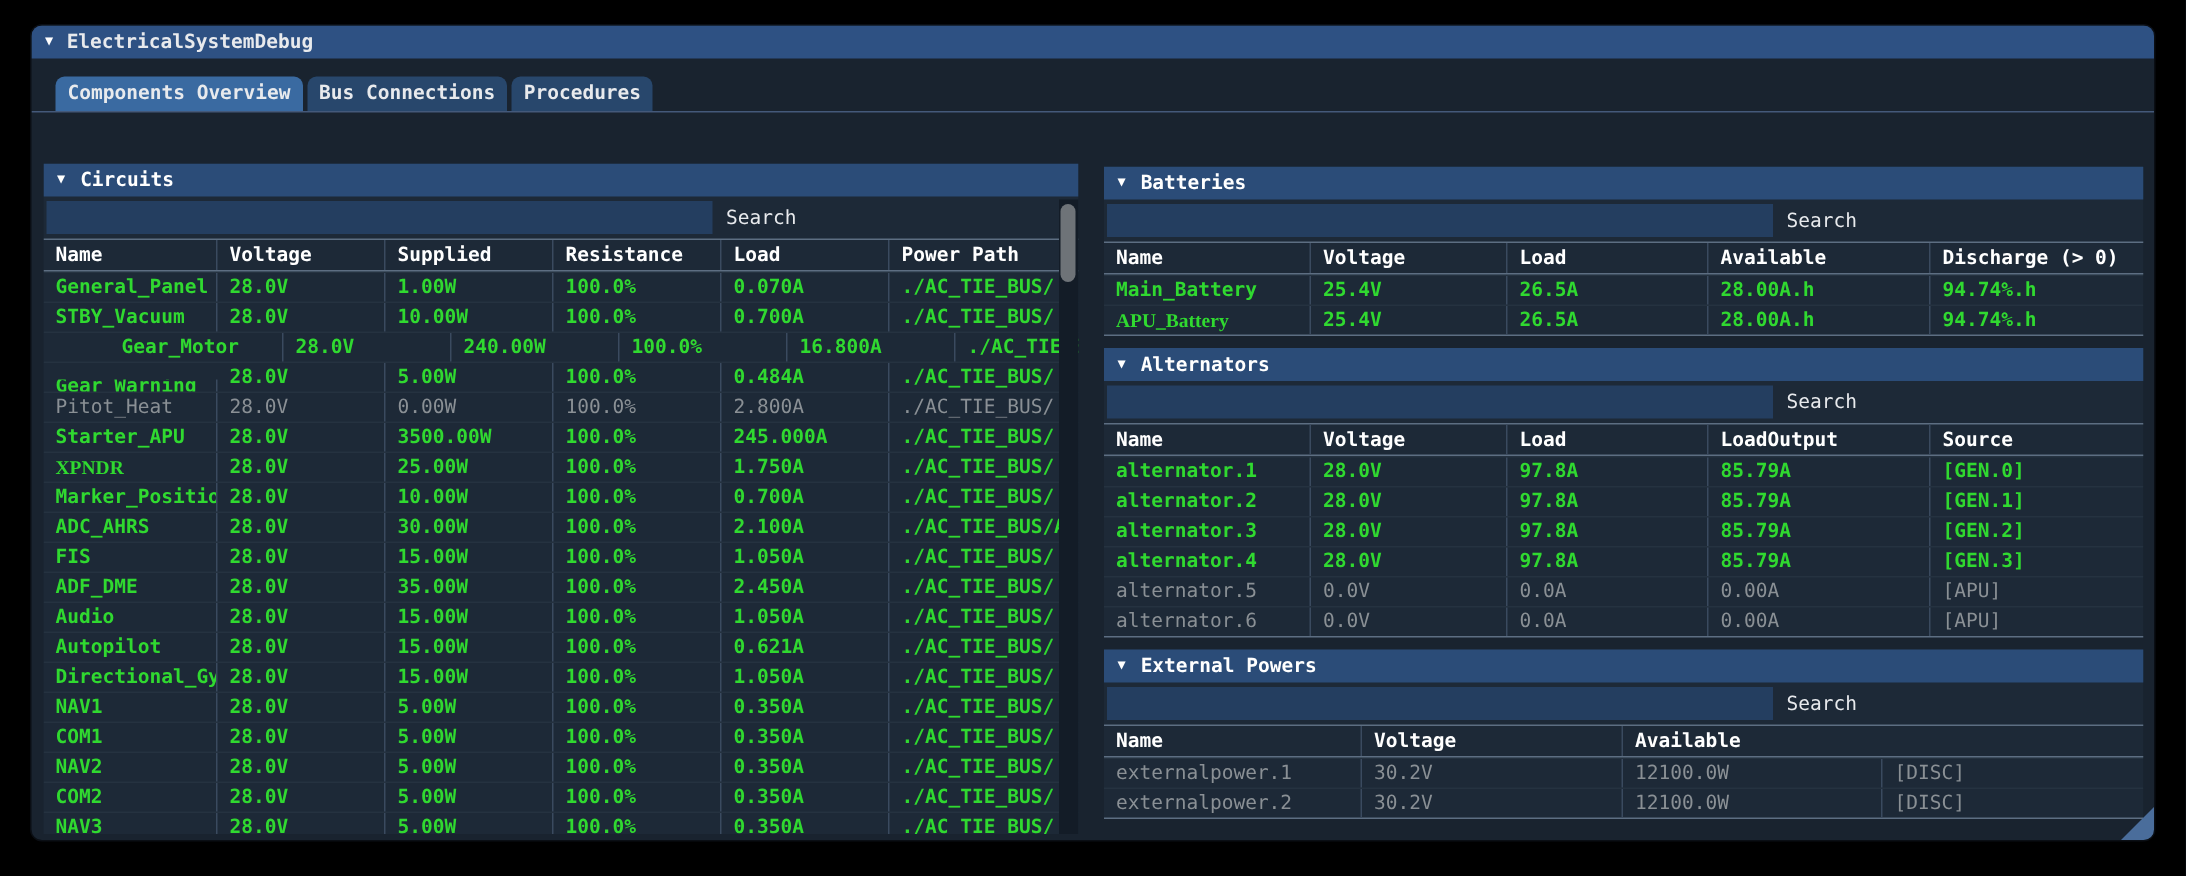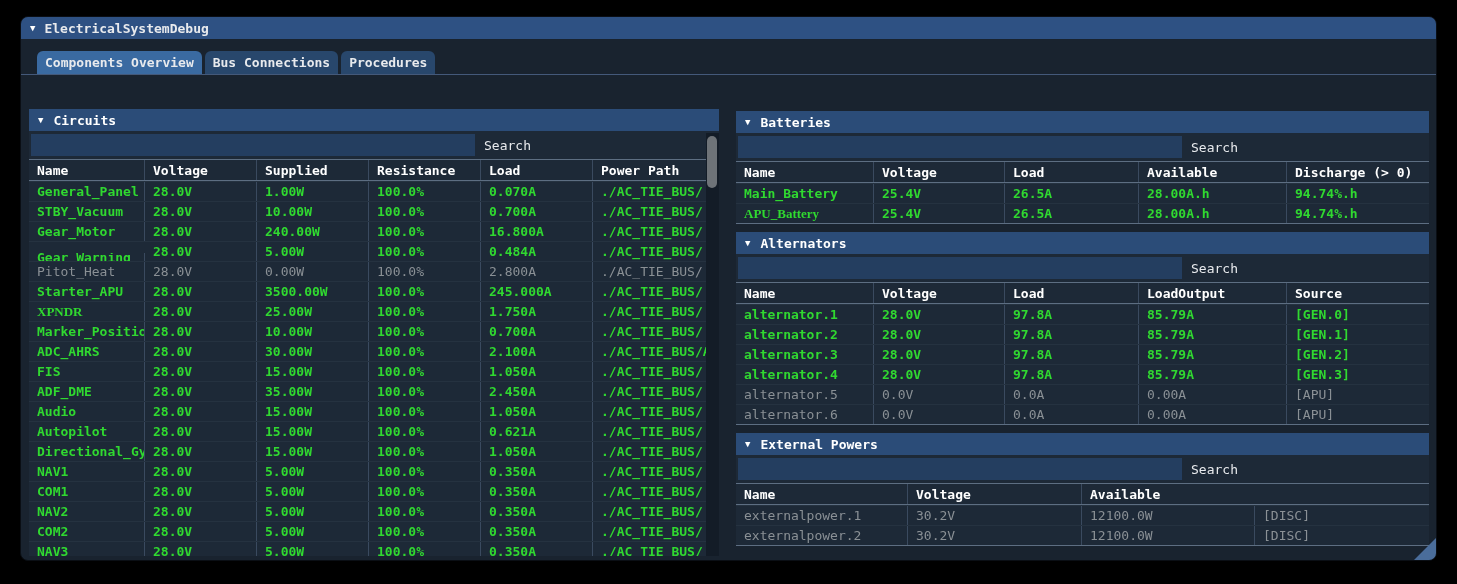--- a/index.html
+++ b/index.html
@@ -90,21 +90,21 @@
         </div>
         <div class="trow on">
           <div class="tcell" style="flex: 0 0 116px;">STBY_Vacuum</div>
           <div class="tcell" style="flex: 0 0 112px;">28.0V</div>
           <div class="tcell" style="flex: 0 0 112px;">10.00W</div>
           <div class="tcell" style="flex: 0 0 112px;">100.0%</div>
           <div class="tcell" style="flex: 0 0 112px;">0.700A</div>
           <div class="tcell">./AC_TIE_BUS/</div>
         </div>
         <div class="trow on">
-          <div class="tcell" style="flex: 0 0 116px;">Gear_Motor</div>
+          <div class="tcell" style="flex: 0 0 116px; margin-left: 44px;">Gear_Motor</div>
           <div class="tcell" style="flex: 0 0 112px;">28.0V</div>
           <div class="tcell" style="flex: 0 0 112px;">240.00W</div>
           <div class="tcell" style="flex: 0 0 112px;">100.0%</div>
           <div class="tcell" style="flex: 0 0 112px;">16.800A</div>
           <div class="tcell">./AC_TIE_BUS/</div>
         </div>
         <div class="trow on">
           <div class="tcell" style="flex: 0 0 116px; margin-top: 11px;">Gear_Warning</div>
           <div class="tcell" style="flex: 0 0 112px;">28.0V</div>
           <div class="tcell" style="flex: 0 0 112px;">5.00W</div>

